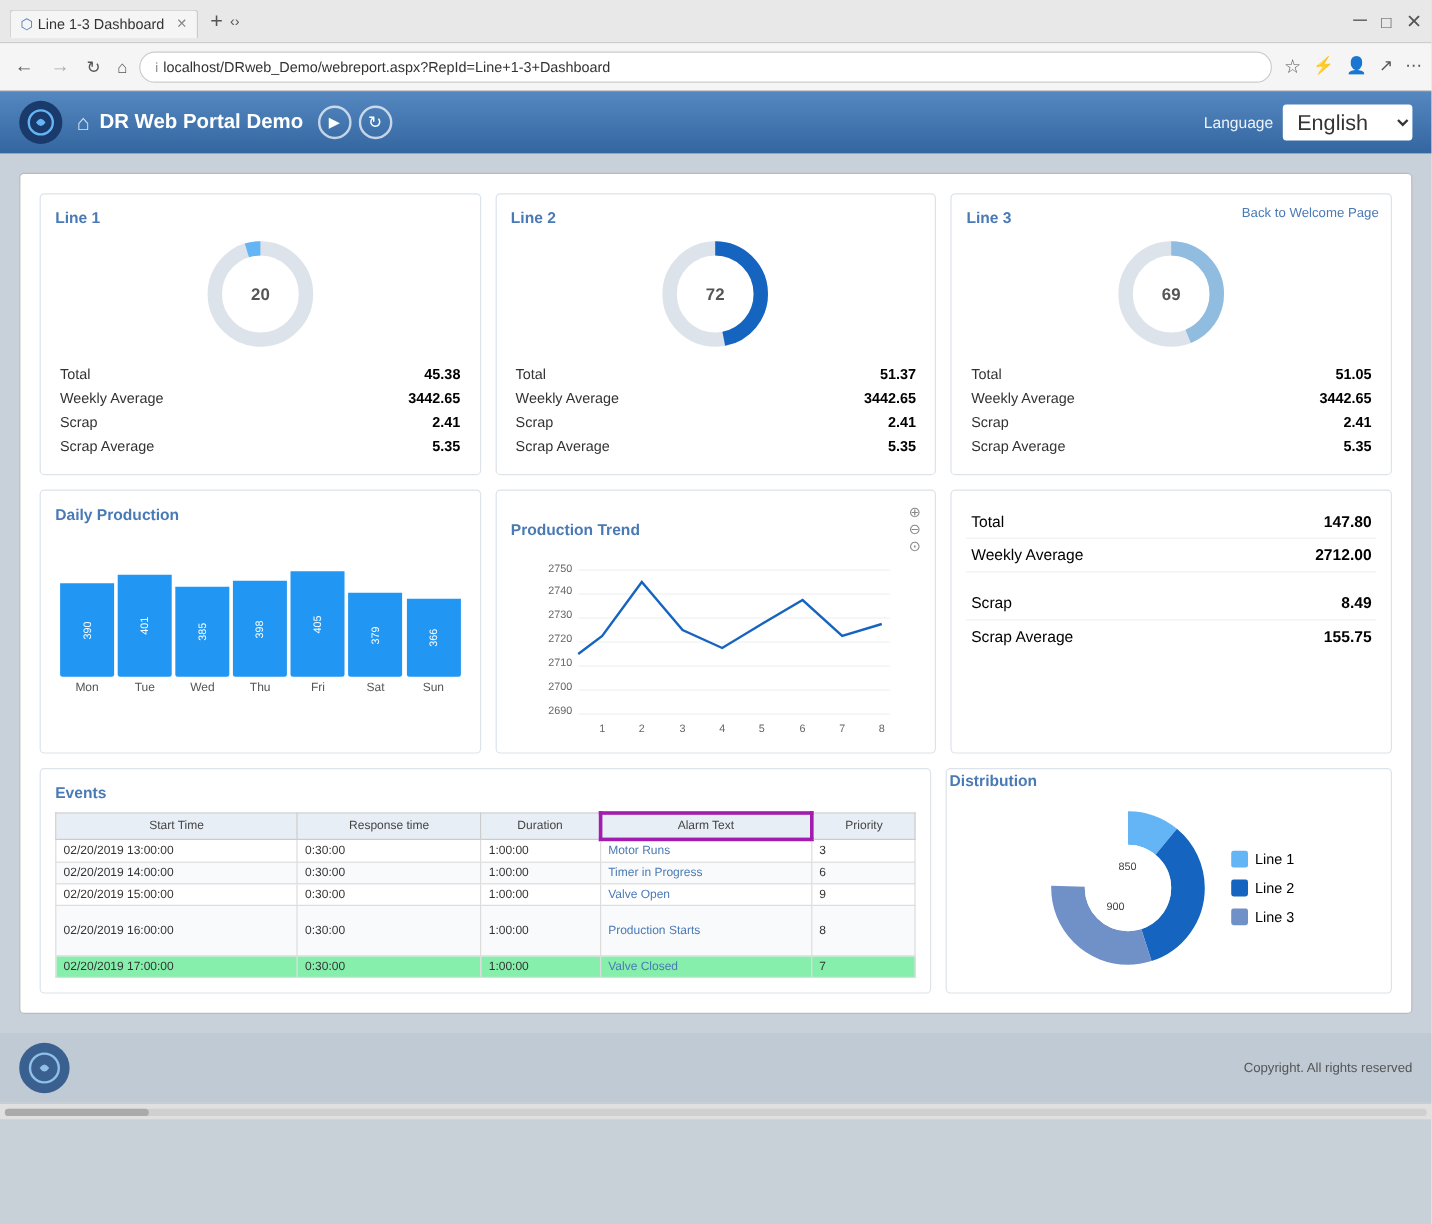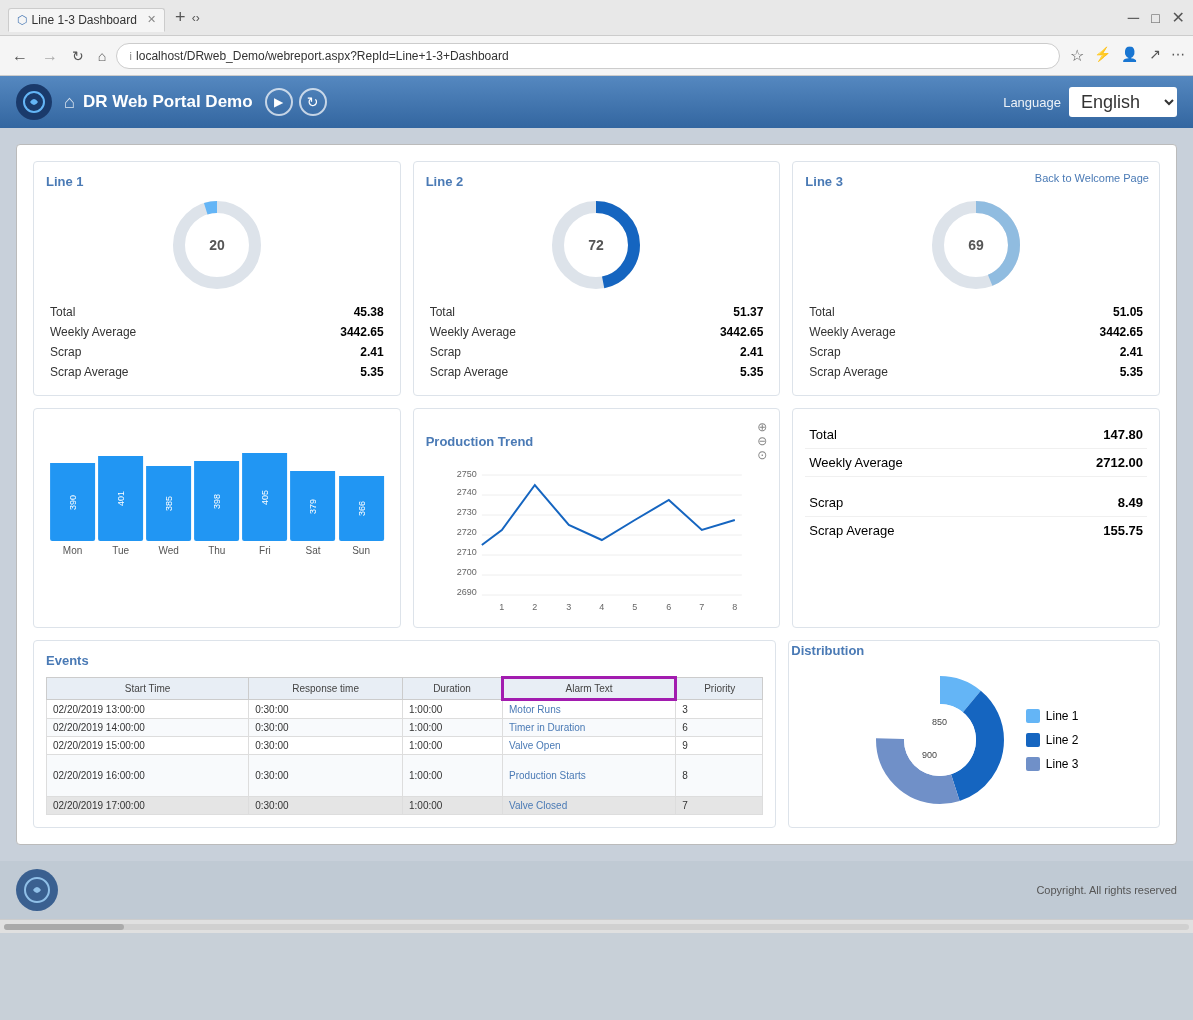--- a/index.html
+++ b/index.html
@@ -167,20 +167,21 @@
                 <td style="font-size:12px; font-weight:bold; text-align:right; padding:2px;">5.35</td>
               </tr>
         </tbody>
           </table>
       </div>
     </div>
 
     <div style="display:grid; grid-template-columns:1fr 1fr 1fr; gap:12px; margin-bottom:12px;">
 
       <div style="background:white; border:1px solid #dde3ea; border-radius:4px; padding:12px;">
+        <div style="font-size:13px; color:#4a7ab5; font-weight:bold; margin-bottom:8px;">Daily Production</div>
         <div style="display:flex; align-items:flex-end; gap:3px; height:120px; padding:0 4px;">
           <div style="display:flex; flex-direction:column; align-items:center; flex:1;">
             <div style="background:#2196F3; width:100%; height:78px; border-radius:2px 2px 0 0; display:flex; align-items:center; justify-content:center; writing-mode:vertical-rl; transform:rotate(180deg); font-size:9px; color:white; padding:2px 0;">390</div>
           </div>
           <div style="display:flex; flex-direction:column; align-items:center; flex:1;">
             <div style="background:#2196F3; width:100%; height:85px; border-radius:2px 2px 0 0; display:flex; align-items:center; justify-content:center; writing-mode:vertical-rl; transform:rotate(180deg); font-size:9px; color:white; padding:2px 0;">401</div>
           </div>
           <div style="display:flex; flex-direction:column; align-items:center; flex:1;">
             <div style="background:#2196F3; width:100%; height:75px; border-radius:2px 2px 0 0; display:flex; align-items:center; justify-content:center; writing-mode:vertical-rl; transform:rotate(180deg); font-size:9px; color:white; padding:2px 0;">385</div>
           </div>
@@ -288,38 +289,38 @@
                 <td style="border: 1px solid rgb(221, 221, 221); padding: 3px 6px; color: rgb(51, 51, 51);">02/20/2019 13:00:00</td>
                 <td style="border: 1px solid rgb(221, 221, 221); padding: 3px 6px; color: rgb(51, 51, 51);">0:30:00</td>
                 <td style="border: 1px solid rgb(221, 221, 221); padding: 3px 6px; color: rgb(51, 51, 51);">1:00:00</td>
                 <td style="border: 1px solid rgb(221, 221, 221); padding: 3px 6px; color: rgb(74, 122, 181);">Motor Runs</td>
                 <td style="border: 1px solid rgb(221, 221, 221); padding: 3px 6px; color: rgb(51, 51, 51);">3</td>
               </tr>
               <tr style="background: rgb(248, 250, 252);">
                 <td style="border: 1px solid rgb(221, 221, 221); padding: 3px 6px; color: rgb(51, 51, 51);">02/20/2019 14:00:00</td>
                 <td style="border: 1px solid rgb(221, 221, 221); padding: 3px 6px; color: rgb(51, 51, 51);">0:30:00</td>
                 <td style="border: 1px solid rgb(221, 221, 221); padding: 3px 6px; color: rgb(51, 51, 51);">1:00:00</td>
-                <td style="border: 1px solid rgb(221, 221, 221); padding: 3px 6px; color: rgb(74, 122, 181);">Timer in Duration</td>
+                <td style="border: 1px solid rgb(221, 221, 221); padding: 3px 6px; color: rgb(74, 122, 181);">Timer in Progress</td>
                 <td style="border: 1px solid rgb(221, 221, 221); padding: 3px 6px; color: rgb(51, 51, 51);">6</td>
               </tr>
               <tr style="background: white;">
                 <td style="border: 1px solid rgb(221, 221, 221); padding: 3px 6px; color: rgb(51, 51, 51);">02/20/2019 15:00:00</td>
                 <td style="border: 1px solid rgb(221, 221, 221); padding: 3px 6px; color: rgb(51, 51, 51);">0:30:00</td>
                 <td style="border: 1px solid rgb(221, 221, 221); padding: 3px 6px; color: rgb(51, 51, 51);">1:00:00</td>
                 <td style="border: 1px solid rgb(221, 221, 221); padding: 3px 6px; color: rgb(74, 122, 181);">Valve Open</td>
                 <td style="border: 1px solid rgb(221, 221, 221); padding: 3px 6px; color: rgb(51, 51, 51);">9</td>
               </tr>
               <tr style="background: rgb(248, 250, 252);">
                 <td style="border: 1px solid rgb(221, 221, 221); padding: 15px 6px; color: rgb(51, 51, 51);">02/20/2019 16:00:00</td>
                 <td style="border: 1px solid rgb(221, 221, 221); padding: 3px 6px; color: rgb(51, 51, 51);">0:30:00</td>
                 <td style="border: 1px solid rgb(221, 221, 221); padding: 3px 6px; color: rgb(51, 51, 51);">1:00:00</td>
                 <td style="border: 1px solid rgb(221, 221, 221); padding: 3px 6px; color: rgb(74, 122, 181);">Production Starts</td>
                 <td style="border: 1px solid rgb(221, 221, 221); padding: 3px 6px; color: rgb(51, 51, 51);">8</td>
               </tr>
-              <tr style="background: #e5e5e5;">
+              <tr style="background: #86efac;">
                 <td style="border: 1px solid rgb(221, 221, 221); padding: 3px 6px; color: rgb(51, 51, 51);">02/20/2019 17:00:00</td>
                 <td style="border: 1px solid rgb(221, 221, 221); padding: 3px 6px; color: rgb(51, 51, 51);">0:30:00</td>
                 <td style="border: 1px solid rgb(221, 221, 221); padding: 3px 6px; color: rgb(51, 51, 51);">1:00:00</td>
                 <td style="border: 1px solid rgb(221, 221, 221); padding: 3px 6px; color: rgb(74, 122, 181);">Valve Closed</td>
                 <td style="border: 1px solid rgb(221, 221, 221); padding: 3px 6px; color: rgb(51, 51, 51);">7</td>
               </tr>
             </tbody>
         </table>
       </div>
 

